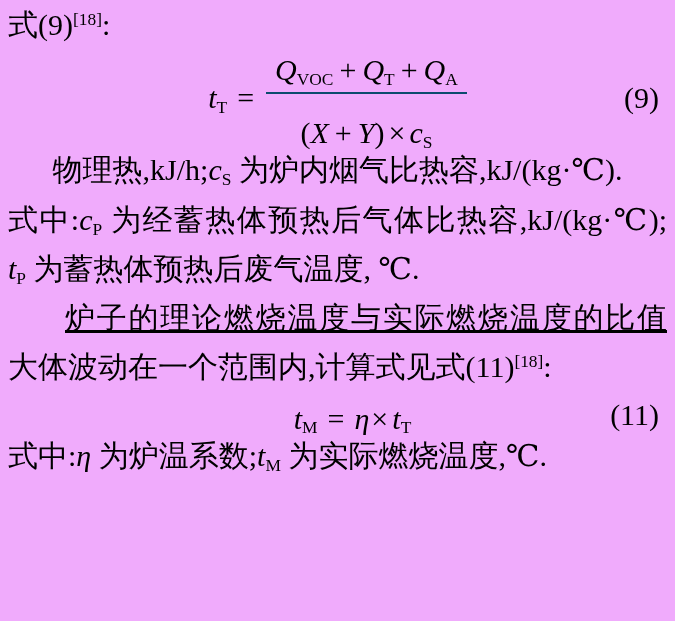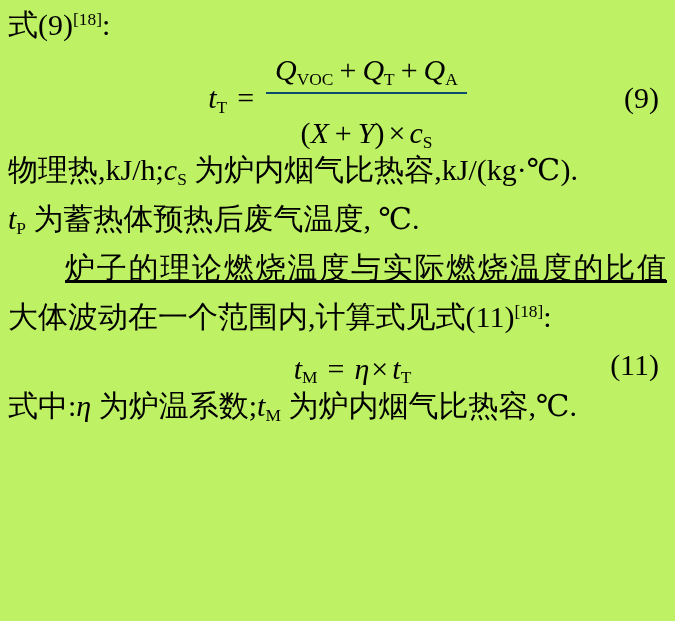--- a/index.html
+++ b/index.html
@@ -1,29 +1,29 @@
 <!DOCTYPE html>
 <html><head>
 <meta charset="utf-8">
 <style>
   html,body{margin:0;padding:0;}
   .page{
     position:relative;
     width:675px;height:621px;
     box-sizing:border-box;
     padding:0 8px;
-    background:#bef264;
+    background:#f0abfc;
     color:#000000;
     font-family:"Liberation Serif","DejaVu Serif",serif;
     font-size:30px;
     overflow:hidden;
   }
   .line{white-space:nowrap;}
   .l-intro{height:50px;line-height:50px;}
-  .l3,.l4{height:50px;line-height:50px;}
+  .l3,.l4{height:50px;line-height:50px;text-align:center;}
   .l5{height:48px;line-height:48px;text-indent:57px;}
   .l7{height:50px;line-height:50px;}
   .l8{height:48px;line-height:48px;}
   .l9{height:50px;line-height:50px;text-indent:57px;text-decoration:underline;}
   .l10{height:48px;line-height:48px;}
   .l12{height:35px;line-height:35px;}
   .just{white-space:normal;text-align:justify;text-align-last:justify;overflow:hidden;}
   .v{font-style:italic;}
   .sb{font-size:58%;font-style:normal;position:relative;top:0.28em;line-height:0;}
   .ref{font-size:58%;position:relative;top:-0.55em;line-height:0;}
@@ -61,20 +61,23 @@
     <span class="eqn">(9)</span>
   </div>
 
 
   <div class="line l4">
     <span>物理热,kJ/h;</span><span class="v">c</span><span class="sb">S</span><span> 为炉内烟气比热容,kJ/(kg·℃).</span>
   </div>
 
 
 
+  <div class="line l7 just">
+    <span>式中:</span><span class="v">c</span><span class="sb">P</span><span> 为经蓄热体预热后气体比热容,kJ/(kg·℃);</span>
+  </div>
 
   <div class="line l8">
     <span class="v">t</span><span class="sb">P</span><span> 为蓄热体预热后废气温度, ℃.</span>
   </div>
 
   <div class="line l9 just">
     <span>炉子的理论燃烧温度与实际燃烧温度的比值</span>
   </div>
 
   <div class="line l10">
@@ -82,16 +85,16 @@
   </div>
 
   <div class="eqrow eq11">
     <span class="eqbody">
       <span class="v">t</span><span class="sb">M</span><span class="rel">=</span><span class="v">η</span><span class="times-tight">×</span><span class="v">t</span><span class="sb">T</span>
     </span>
     <span class="eqn">(11)</span>
   </div>
 
   <div class="line l12">
-    <span>式中:</span><span class="v">η</span><span> 为炉温系数;</span><span class="v">t</span><span class="sb">M</span><span> 为炉内烟气比热容,℃.</span>
+    <span>式中:</span><span class="v">η</span><span> 为炉温系数;</span><span class="v">t</span><span class="sb">M</span><span> 为实际燃烧温度,℃.</span>
   </div>
 
 </div>
 
 </body></html>

